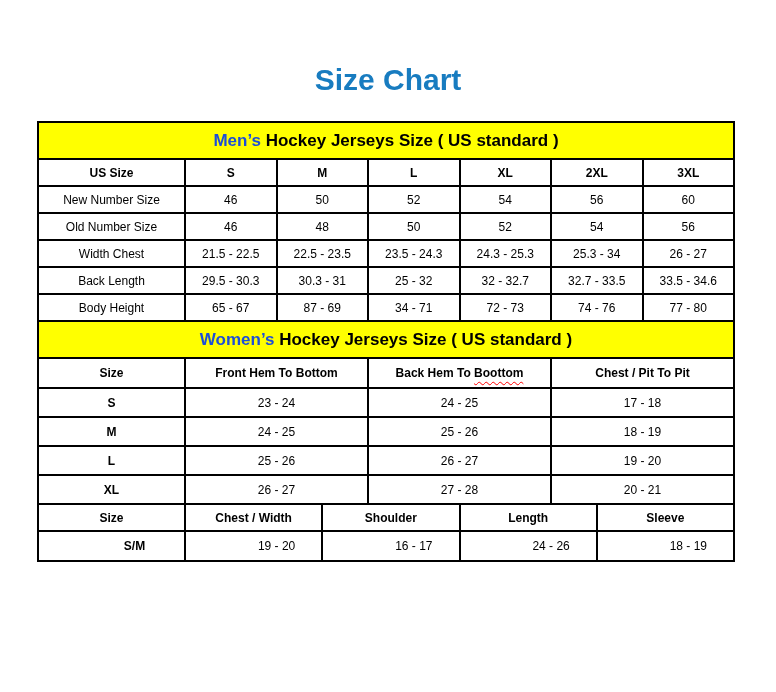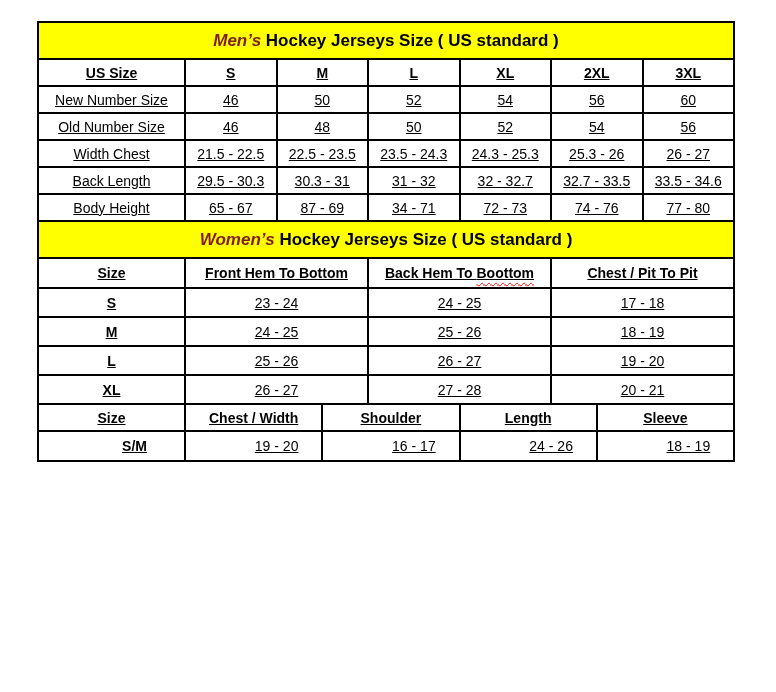--- a/index.html
+++ b/index.html
@@ -29,29 +29,28 @@
     background: #ffff00;
     border: 2px solid #000000;
     display: flex;
     align-items: center;
     justify-content: center;
     font-size: 17px;
     font-weight: 700;
     margin-top: -2px;
   }
   .chart > .banner:first-child { margin-top: 0; }
-  .banner .hl { color: #7f1d1d; font-style: italic; }
+  .banner .hl { color: #1d4ed8; }
   .banner .banner-text { white-space: pre-wrap; }
   table {
     width: 698px;
     border-collapse: collapse;
     table-layout: fixed;
     margin-top: -2px;
-    font-size: 14px;
-    text-decoration: underline;
+    font-size: 12px;
   }
   th, td {
     border: 2px solid #000000;
     text-align: center;
     vertical-align: middle;
     padding: 2px 2px;
     height: 27px;
     overflow: hidden;
   }
   thead th { font-weight: 700; }
@@ -69,20 +68,21 @@
     text-decoration-color: #ff0000;
     text-decoration-thickness: 1px;
     text-underline-offset: 4px;
     margin-top: 47px;
   }
 </style>
 </head>
 <body>
 
 <div class="page">
+  <h1 class="page-title">Size Chart</h1>
 
   <div class="chart">
 
     <div class="banner">
       <span class="banner-text"><span class="hl">Men’s</span><span> Hockey Jerseys Size ( US standard )</span></span>
     </div>
 
     <table class="t-men">
       <colgroup>
         <col class="c-label">
@@ -122,28 +122,28 @@
           <td>52</td>
           <td>54</td>
           <td>56</td>
         </tr>
         <tr>
           <td class="row-label-normal">Width Chest</td>
           <td>21.5 - 22.5</td>
           <td>22.5 - 23.5</td>
           <td>23.5 - 24.3</td>
           <td>24.3 - 25.3</td>
-          <td>25.3 - 26</td>
+          <td>25.3 - 34</td>
           <td>26 - 27</td>
         </tr>
         <tr>
           <td class="row-label-normal">Back Length</td>
           <td>29.5 - 30.3</td>
           <td>30.3 - 31</td>
-          <td>31 - 32</td>
+          <td>25 - 32</td>
           <td>32 - 32.7</td>
           <td>32.7 - 33.5</td>
           <td>33.5 - 34.6</td>
         </tr>
         <tr>
           <td class="row-label-normal">Body Height</td>
           <td>65 - 67</td>
           <td>87 - 69</td>
           <td>34 - 71</td>
           <td>72 - 73</td>

